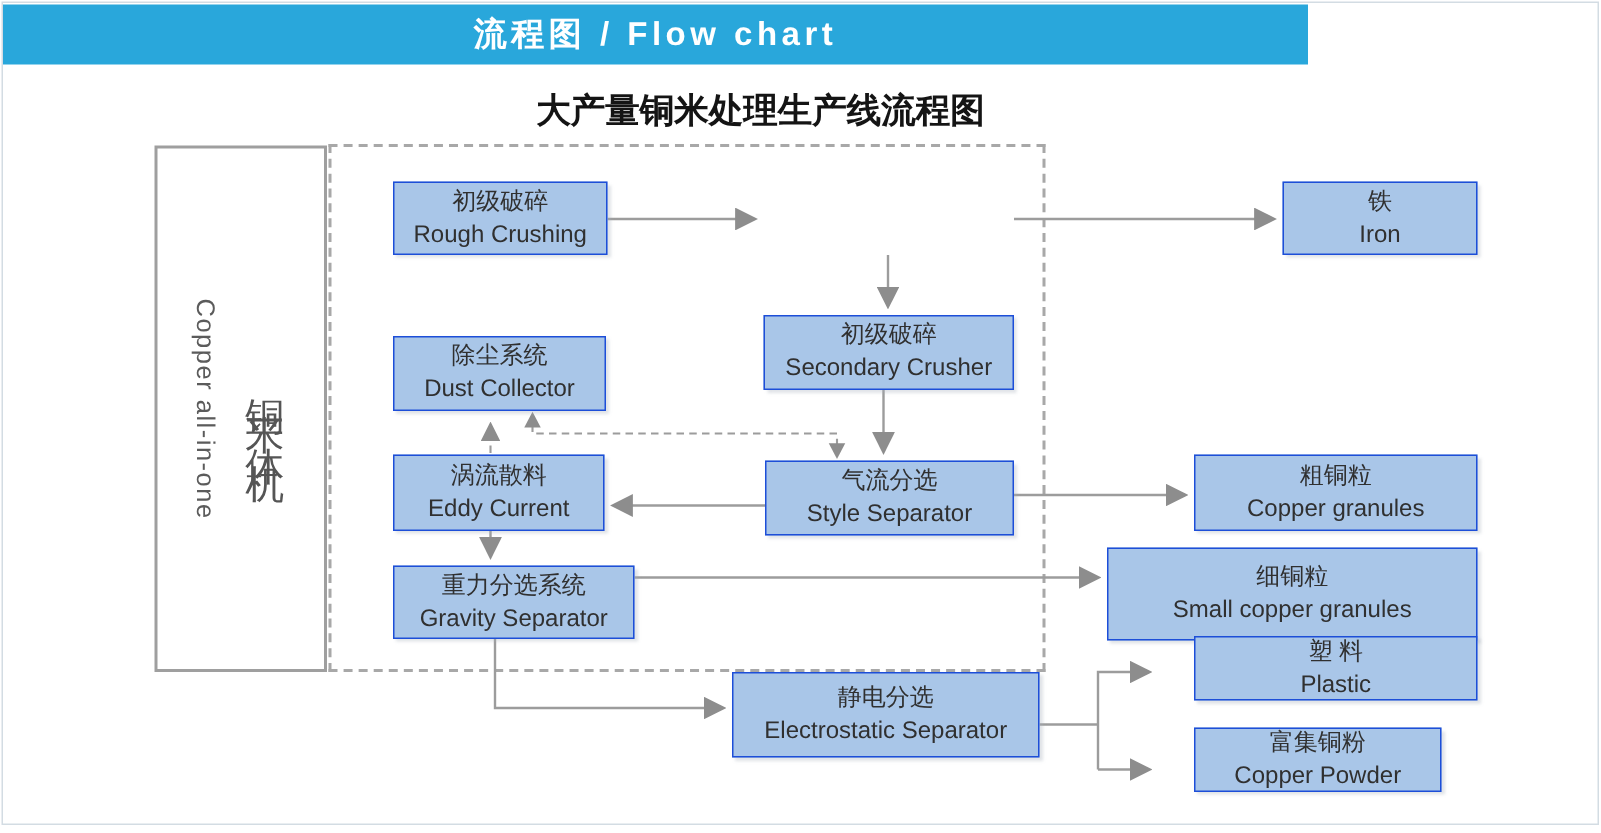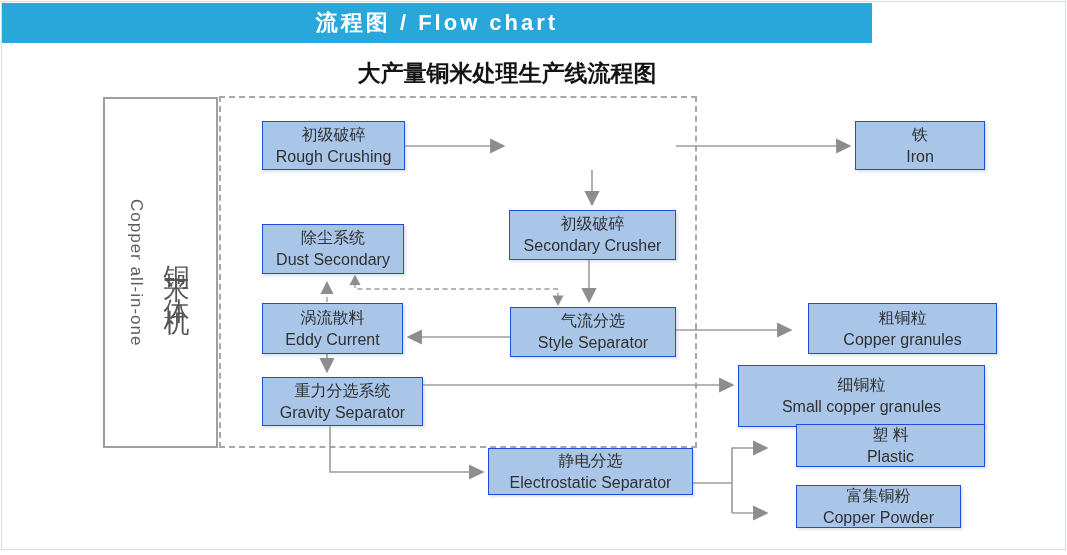--- a/index.html
+++ b/index.html
@@ -44,24 +44,24 @@
     box-shadow:2px 2px 2px rgba(165,175,185,0.35);
   }
   
   #n-rough        { left:262px; top:121px; width:143px; height:49px; }
   #n-magnet       { left:509px; top:121px; width:167px; height:49px; }
   #n-iron         { left:855px; top:121px; width:130px; height:49px; }
   #n-secondary    { left:509px; top:210px; width:167px; height:50px; }
   #n-dust         { left:262px; top:224px; width:142px; height:50px; }
   #n-eddy         { left:262px; top:303px; width:141px; height:51px; }
   #n-style        { left:510px; top:307px; width:166px; height:50px; }
-  #n-granules     { left:796px; top:303px; width:189px; height:51px;margin-left:12px; }
+  #n-granules     { left:796px; top:303px; width:189px; height:51px; }
   #n-gravity      { left:262px; top:377px; width:161px; height:49px; }
   #n-smallgran    { left:738px; top:365px; width:247px; height:62px; }
-  #n-electro      { left:488px; top:448px; width:205px; height:47px; }
+  #n-electro      { left:488px; top:448px; width:205px; height:57px; }
   #n-plastic      { left:796px; top:424px; width:189px; height:43px; }
   #n-powder       { left:796px; top:485px; width:165px; height:43px; }
 </style>
 </head>
 <body>
 
 <div class="canvas">
 
   <div class="outer-frame"></div>
 
@@ -119,21 +119,21 @@
     <div>Iron</div>
   </div>
 
   <div class="node" id="n-secondary">
     <div>初级破碎</div>
     <div>Secondary Crusher</div>
   </div>
 
   <div class="node" id="n-dust">
     <div>除尘系统</div>
-    <div>Dust Secondary</div>
+    <div>Dust Collector</div>
   </div>
 
   <div class="node" id="n-eddy">
     <div>涡流散料</div>
     <div>Eddy Current</div>
   </div>
 
   <div class="node" id="n-style">
     <div>气流分选</div>
     <div>Style Separator</div>

